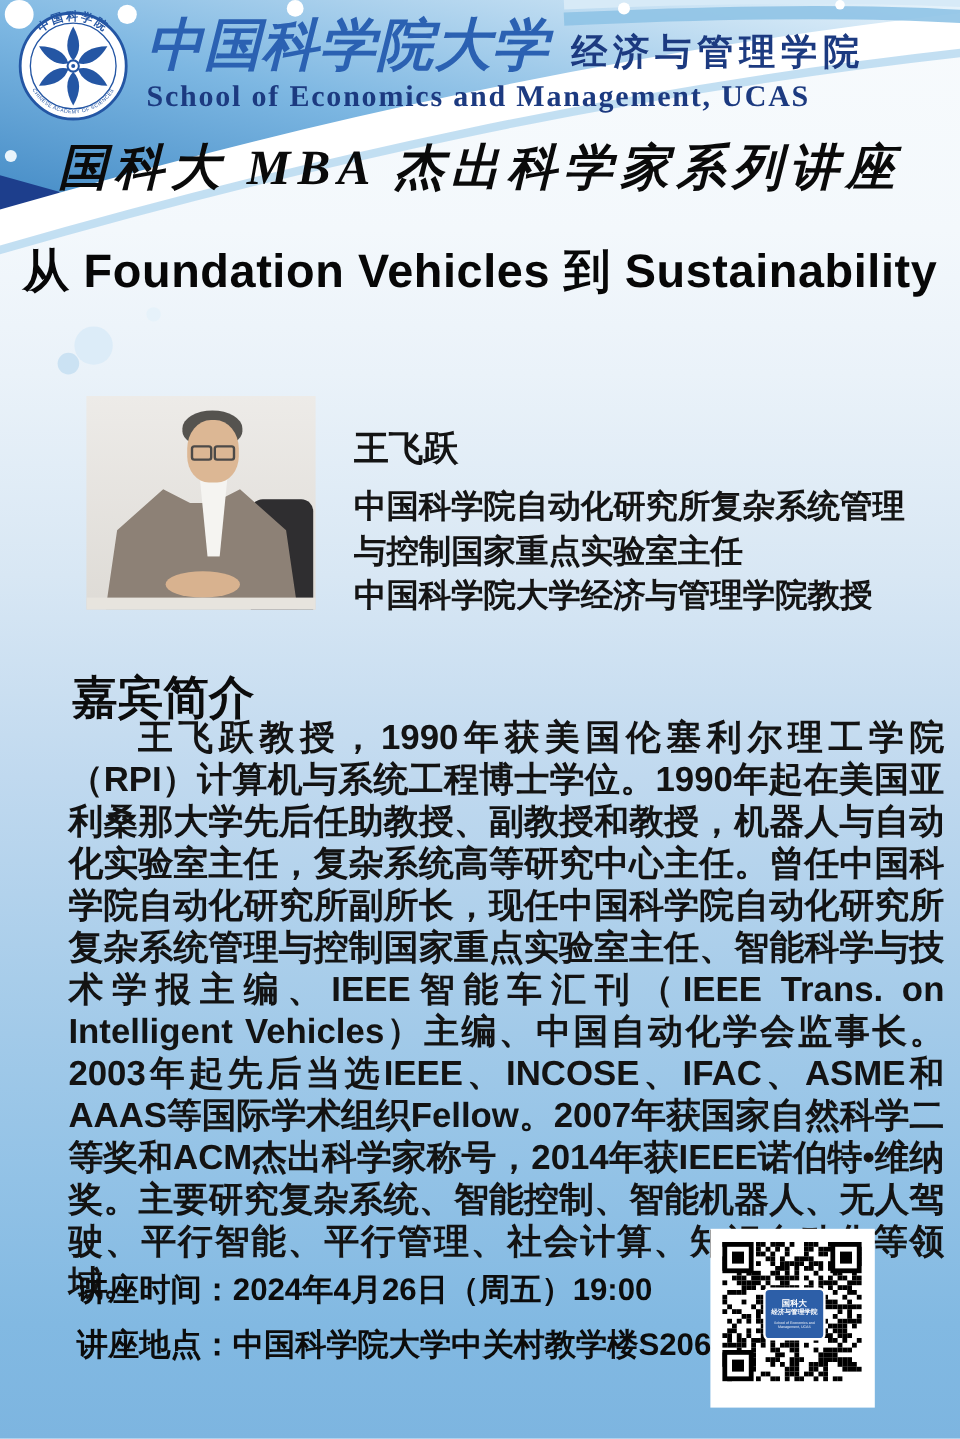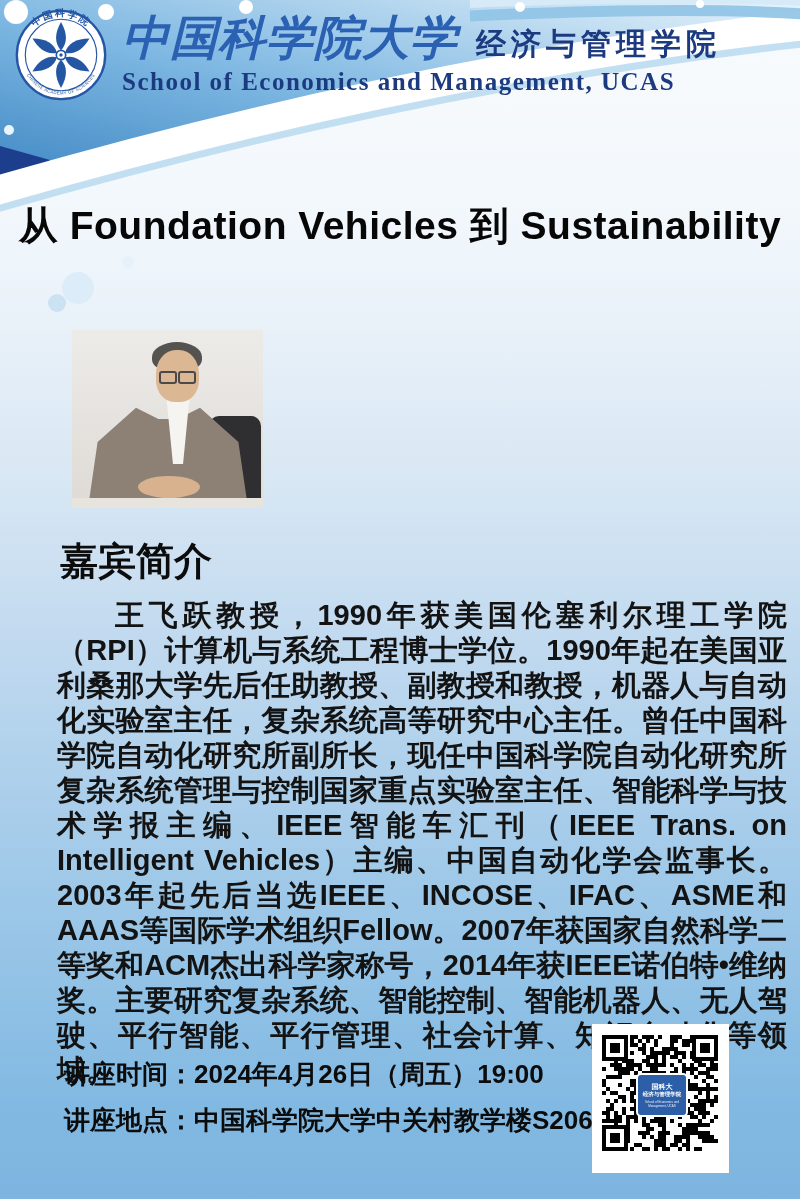--- a/index.html
+++ b/index.html
@@ -44,21 +44,21 @@
   .ph-glasses i:last-child{right:0;}
   .ph-jacket{position:absolute;left:16px;top:64px;width:160px;height:114px;background:#8d8176;
     clip-path:polygon(0% 100%,6% 42%,30% 12%,44% 22%,56% 22%,70% 12%,94% 42%,100% 100%);}
   .ph-shirt{position:absolute;left:88px;top:68px;width:36px;height:66px;background:#f5f4f1;
     clip-path:polygon(18% 0,82% 0,64% 100%,36% 100%);}
   .ph-hands{position:absolute;left:66px;bottom:10px;width:62px;height:22px;background:#d8b28f;border-radius:50%;}
   .ph-desk{position:absolute;left:0;bottom:0;width:100%;height:10px;background:#e7e4de;}
   .speaker-info{margin-left:32px;padding-top:24px;font-weight:bold;}
   .speaker-name{font-size:29px;margin-bottom:10px;}
   .speaker-title{font-size:27px;line-height:37px;}
-  .bio-heading{position:absolute;left:60px;top:536px;font-size:38px;font-weight:bold;color:#0c0c0c;}
+  .bio-heading{position:absolute;left:60px;top:556px;font-size:38px;font-weight:bold;color:#0c0c0c;}
   .bio-paragraph{
     position:absolute;left:57px;top:598px;width:730px;margin:0;
     font-size:29px;line-height:35px;font-weight:bold;color:#131313;
     text-align:justify;text-indent:2em;letter-spacing:0;
   }
   .event-info{position:absolute;left:64px;top:1051px;font-size:26px;font-weight:bold;line-height:46px;color:#0c0c0c;}
   .qr-box{position:absolute;left:592px;top:1024px;width:137px;height:149px;background:#ffffff;}
   .qr-pattern{position:absolute;left:10px;top:11px;width:116px;height:116px;}
   .qr-dots{position:absolute;left:0;top:0;width:116px;height:116px;z-index:1;}
   .qr-dots b{position:absolute;width:4px;height:4px;background:#000;}
@@ -135,38 +135,45 @@
     </svg>
     <div class="logo-text">
       <div class="logo-line1">
         <span class="uni-calligraphy">中国科学院大学</span>
         <span class="school-cn">经济与管理学院</span>
       </div>
       <div class="school-en">School of Economics and Management, UCAS</div>
     </div>
   </div>
 
+  <div class="series-title">国科大 MBA 杰出科学家系列讲座</div>
 
   <div class="lecture-title">
     <div class="title-line2">从 Foundation Vehicles 到 Sustainability</div>
   </div>
 
   <div class="speaker-row">
     <div class="photo">
       <span class="ph-chair"></span>
       <span class="ph-jacket"></span>
       <span class="ph-shirt"></span>
       <span class="ph-hair"></span>
       <span class="ph-face"></span>
       <span class="ph-glasses">
           <i></i>
           <i></i>
         </span>
       <span class="ph-hands"></span>
       <span class="ph-desk"></span>
+    </div>
+    <div class="speaker-info">
+      <div class="speaker-name">王飞跃</div>
+      <div class="speaker-title">中国科学院自动化研究所复杂系统管理</div>
+      <div class="speaker-title">与控制国家重点实验室主任</div>
+      <div class="speaker-title">中国科学院大学经济与管理学院教授</div>
     </div>
   </div>
 
   <div class="bio-heading">嘉宾简介</div>
   <p class="bio-paragraph">王飞跃教授，1990年获美国伦塞利尔理工学院（RPI）计算机与系统工程博士学位。1990年起在美国亚利桑那大学先后任助教授、副教授和教授，机器人与自动化实验室主任，复杂系统高等研究中心主任。曾任中国科学院自动化研究所副所长，现任中国科学院自动化研究所复杂系统管理与控制国家重点实验室主任、智能科学与技术学报主编、IEEE智能车汇刊（IEEE Trans. on Intelligent Vehicles）主编、中国自动化学会监事长。2003年起先后当选IEEE、INCOSE、IFAC、ASME和AAAS等国际学术组织Fellow。2007年获国家自然科学二等奖和ACM杰出科学家称号，2014年获IEEE诺伯特•维纳奖。主要研究复杂系统、智能控制、智能机器人、无人驾驶、平行智能、平行管理、社会计算、知识自动化等领域。</p>
 
   <div class="event-info">
     <div>讲座时间：2024年4月26日（周五）19:00</div>
     <div>讲座地点：中国科学院大学中关村教学楼S206</div>
   </div>

